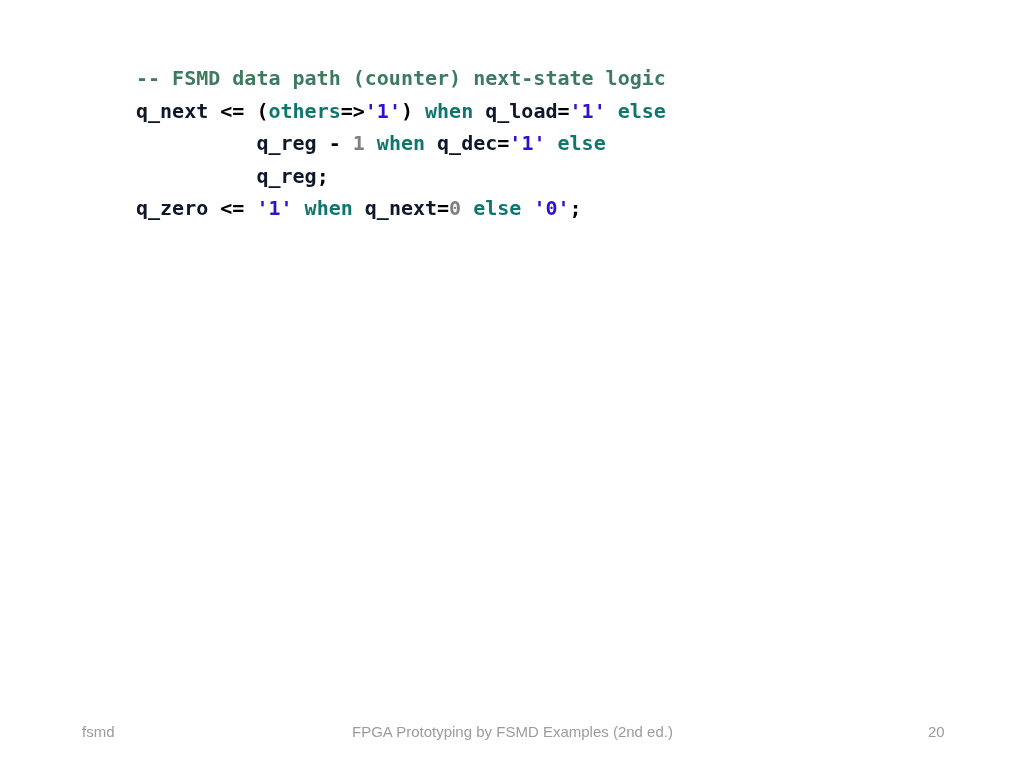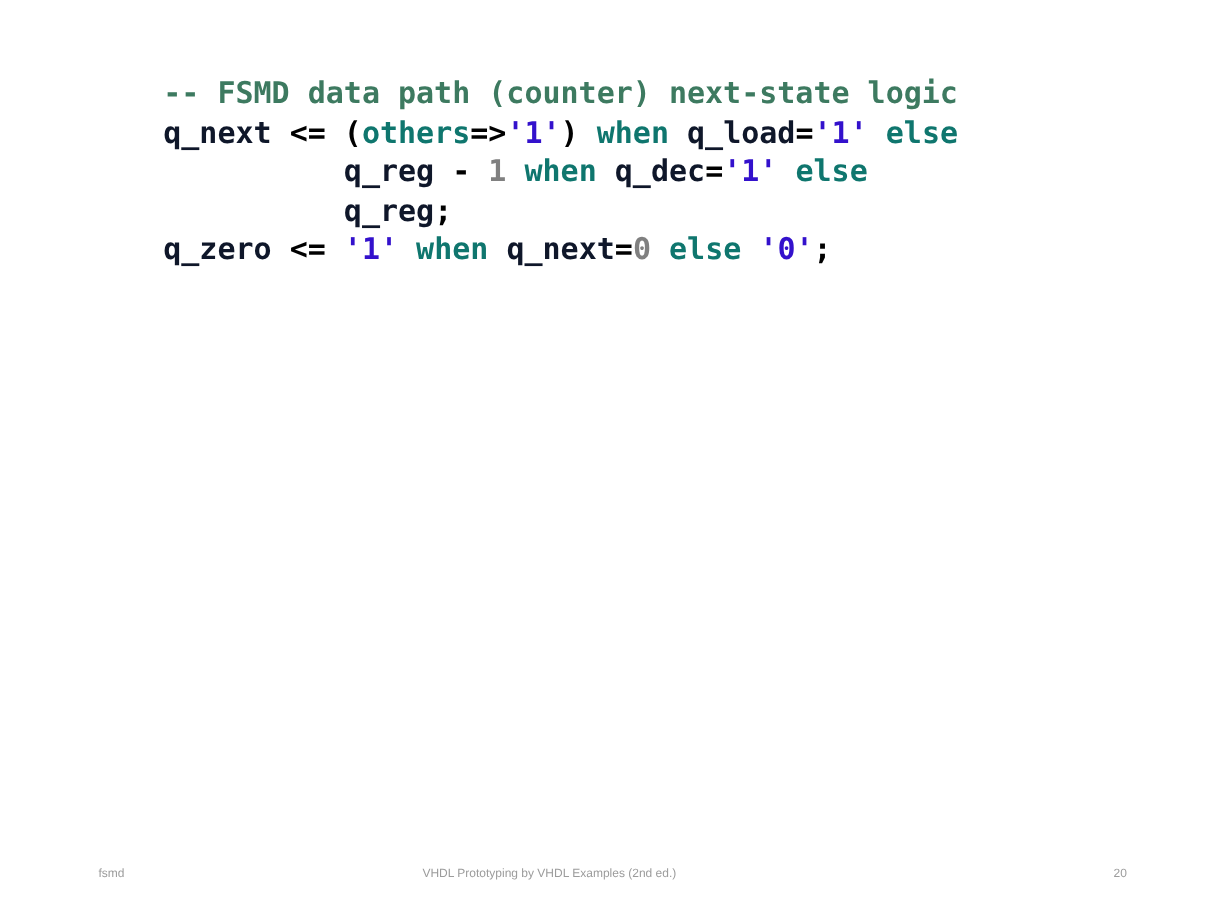--- a/index.html
+++ b/index.html
@@ -25,21 +25,21 @@
     background: #ffffff;
   }
 
   
   #code-block {
     position: absolute;
     left: 136px;
     top: 62px;
     width: 800px;
     font-family: "DejaVu Sans Mono", "Liberation Mono", monospace;
-    font-size: 25px;
+    font-size: 20px;
     line-height: 32.6px;
     font-weight: bold;
     white-space: pre;
     letter-spacing: 0px;
   }
   .code-line {
     white-space: pre;
     display: block;
     height: 32.6px;
   }
@@ -56,35 +56,35 @@
   #footer {
     position: absolute;
     left: 0;
     top: 718px;
     width: 1024px;
     height: 34px;
   }
   .footer-text {
     position: absolute;
     font-family: "Liberation Sans", sans-serif;
-    font-size: 10px;
+    font-size: 15px;
     color: #9c9c9c;
     white-space: nowrap;
     top: 5px;
   }
   #footer-left   { left: 82px; }
   #footer-center { left: 352px; }
   #footer-right  { left: 928px; }
 </style>
 </head>
 <body>
 
 <div id="slide">
 
   <div id="code-block"><span class="code-line"><span class="tok-comment">-- FSMD data path (counter) next-state logic</span></span><span class="code-line"><span class="tok-ident">q_next</span><span class="tok-punct"> &lt;= (</span><span class="tok-kw">others</span><span class="tok-punct">=&gt;</span><span class="tok-str">'1'</span><span class="tok-punct">) </span><span class="tok-kw">when</span><span class="tok-punct"> </span><span class="tok-ident">q_load</span><span class="tok-punct">=</span><span class="tok-str">'1'</span><span class="tok-punct"> </span><span class="tok-kw">else</span></span><span class="code-line"><span class="tok-punct">          </span><span class="tok-ident">q_reg</span><span class="tok-punct"> - </span><span class="tok-num">1</span><span class="tok-punct"> </span><span class="tok-kw">when</span><span class="tok-punct"> </span><span class="tok-ident">q_dec</span><span class="tok-punct">=</span><span class="tok-str">'1'</span><span class="tok-punct"> </span><span class="tok-kw">else</span></span><span class="code-line"><span class="tok-punct">          </span><span class="tok-ident">q_reg</span><span class="tok-punct">;</span></span><span class="code-line"><span class="tok-ident">q_zero</span><span class="tok-punct"> &lt;= </span><span class="tok-str">'1'</span><span class="tok-punct"> </span><span class="tok-kw">when</span><span class="tok-punct"> </span><span class="tok-ident">q_next</span><span class="tok-punct">=</span><span class="tok-num">0</span><span class="tok-punct"> </span><span class="tok-kw">else</span><span class="tok-punct"> </span><span class="tok-str">'0'</span><span class="tok-punct">;</span></span></div>
 
   <div id="footer">
     <div class="footer-text" id="footer-left">fsmd</div>
-    <div class="footer-text" id="footer-center">VHDL Prototyping by VHDL Examples (2nd ed.)</div>
+    <div class="footer-text" id="footer-center">FPGA Prototyping by FSMD Examples (2nd ed.)</div>
     <div class="footer-text" id="footer-right">20</div>
   </div>
 
 </div>
 
 </body></html>

